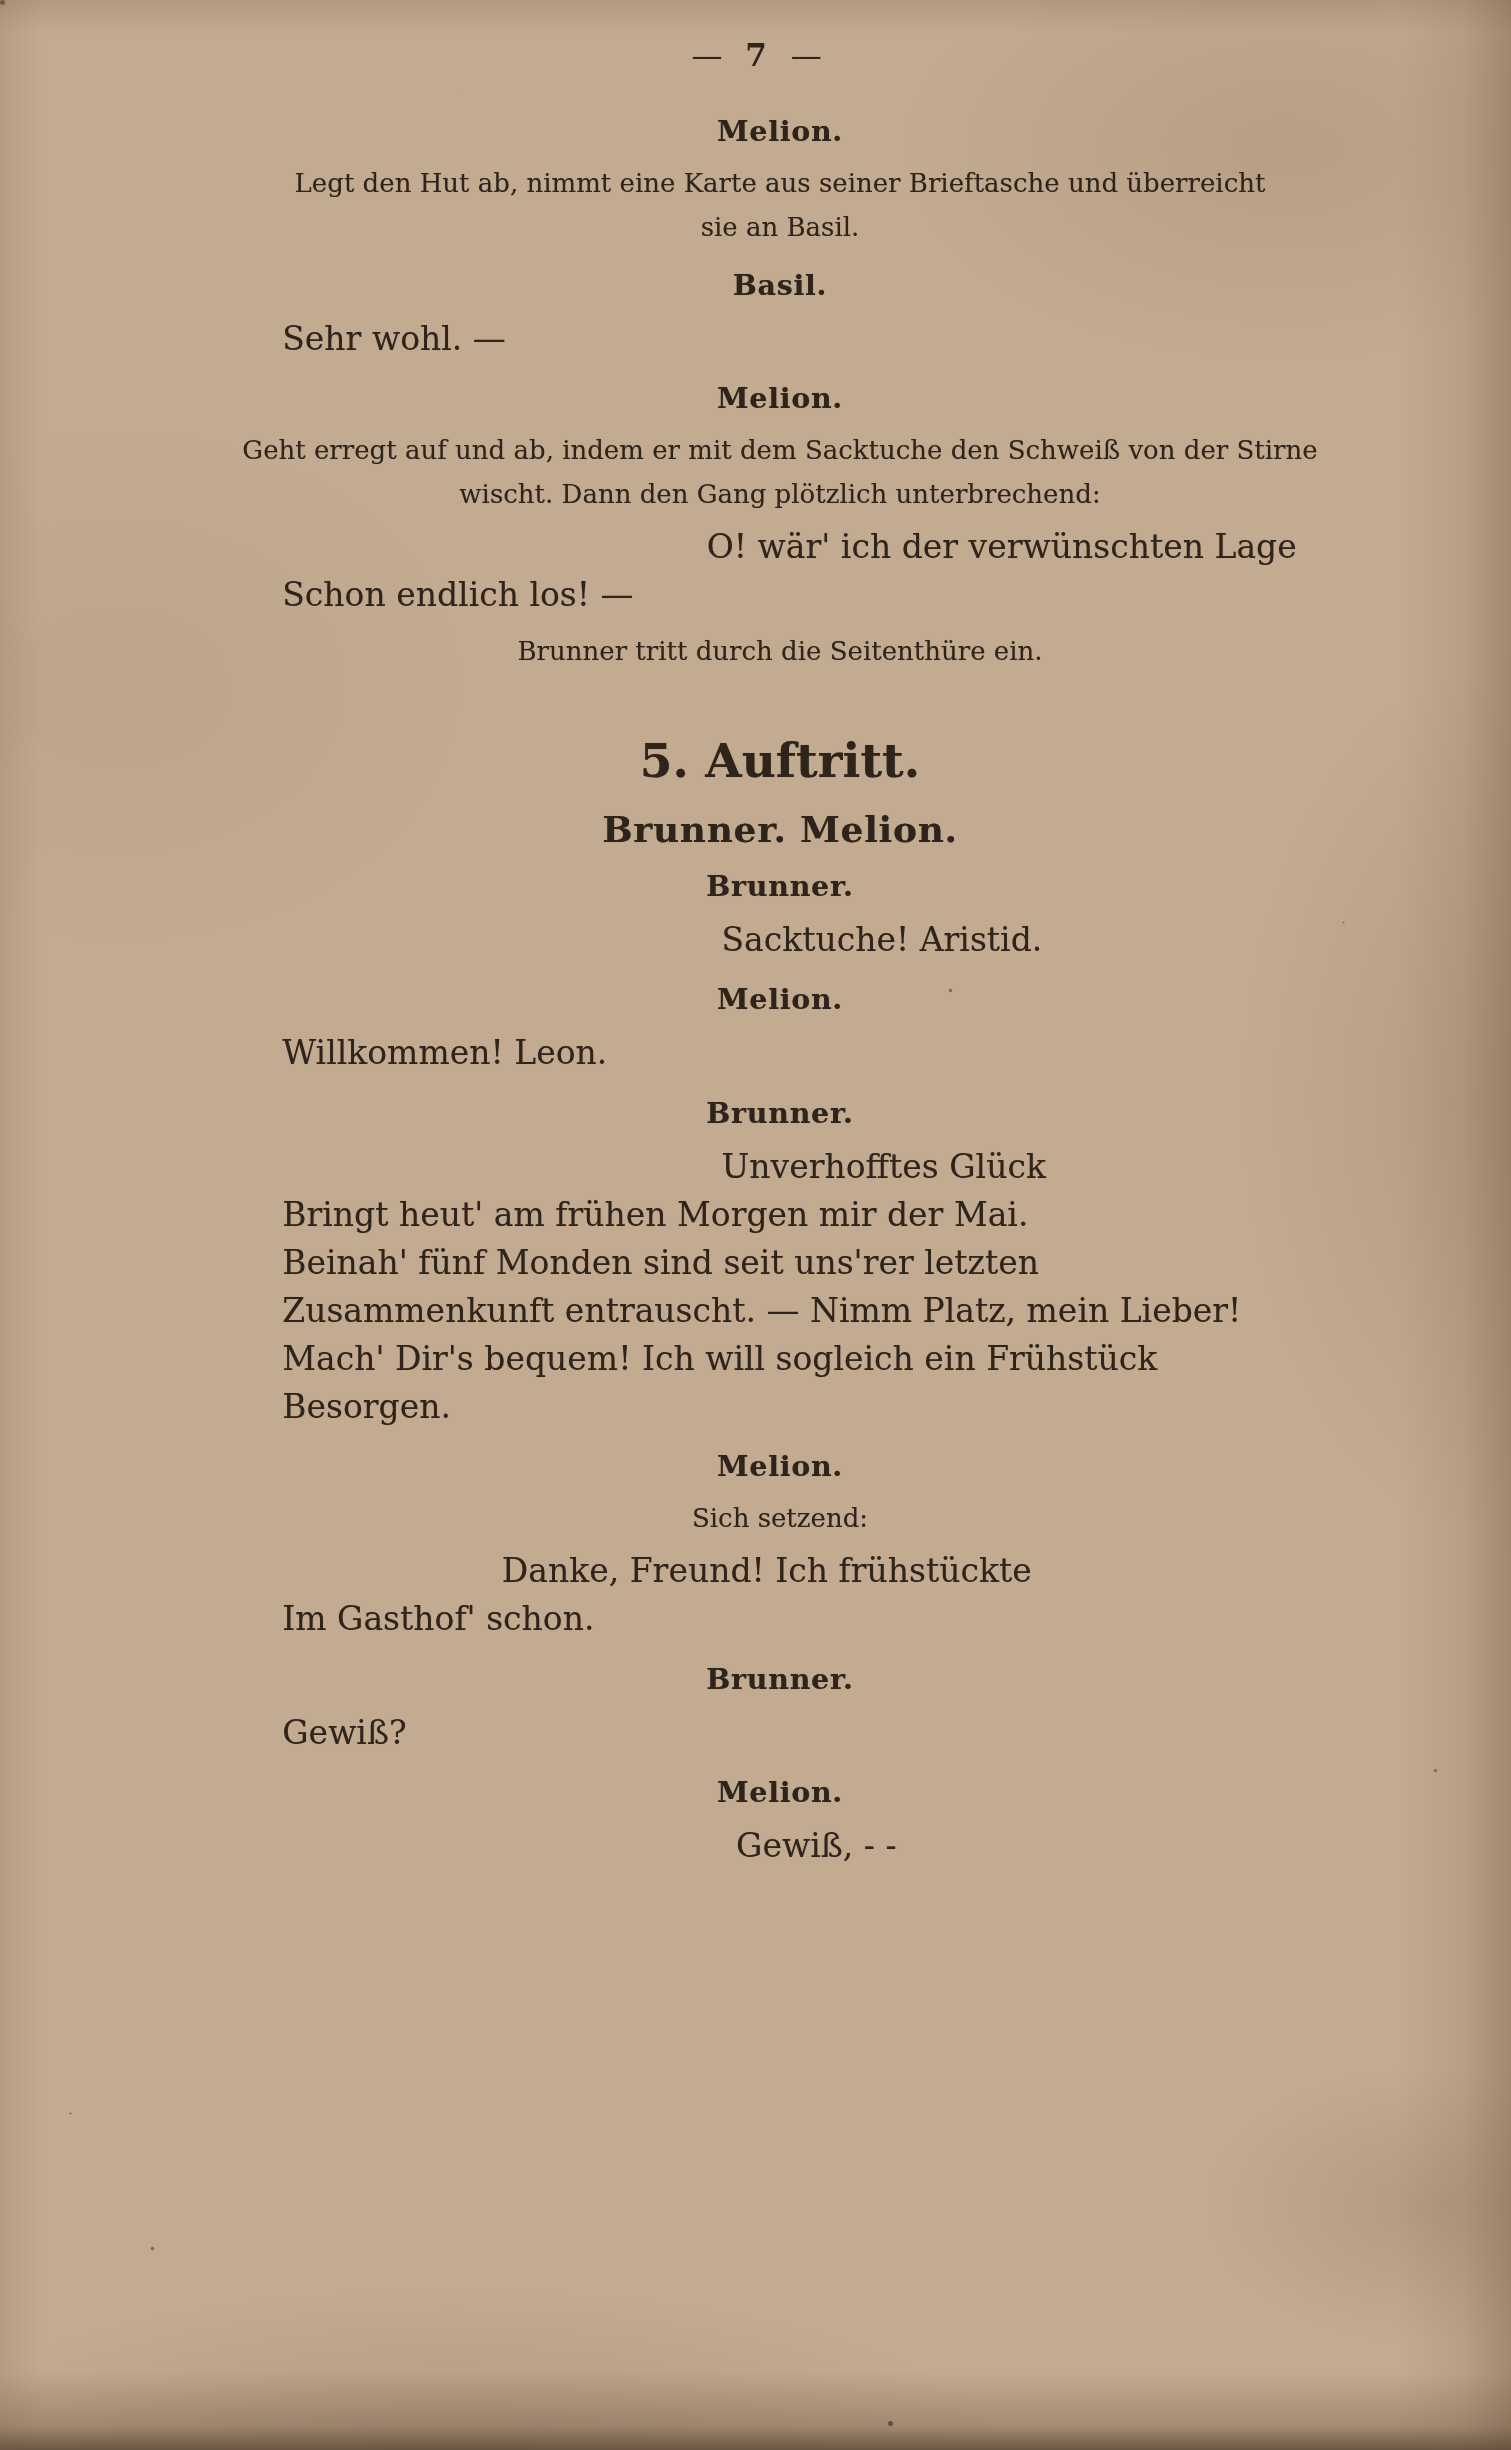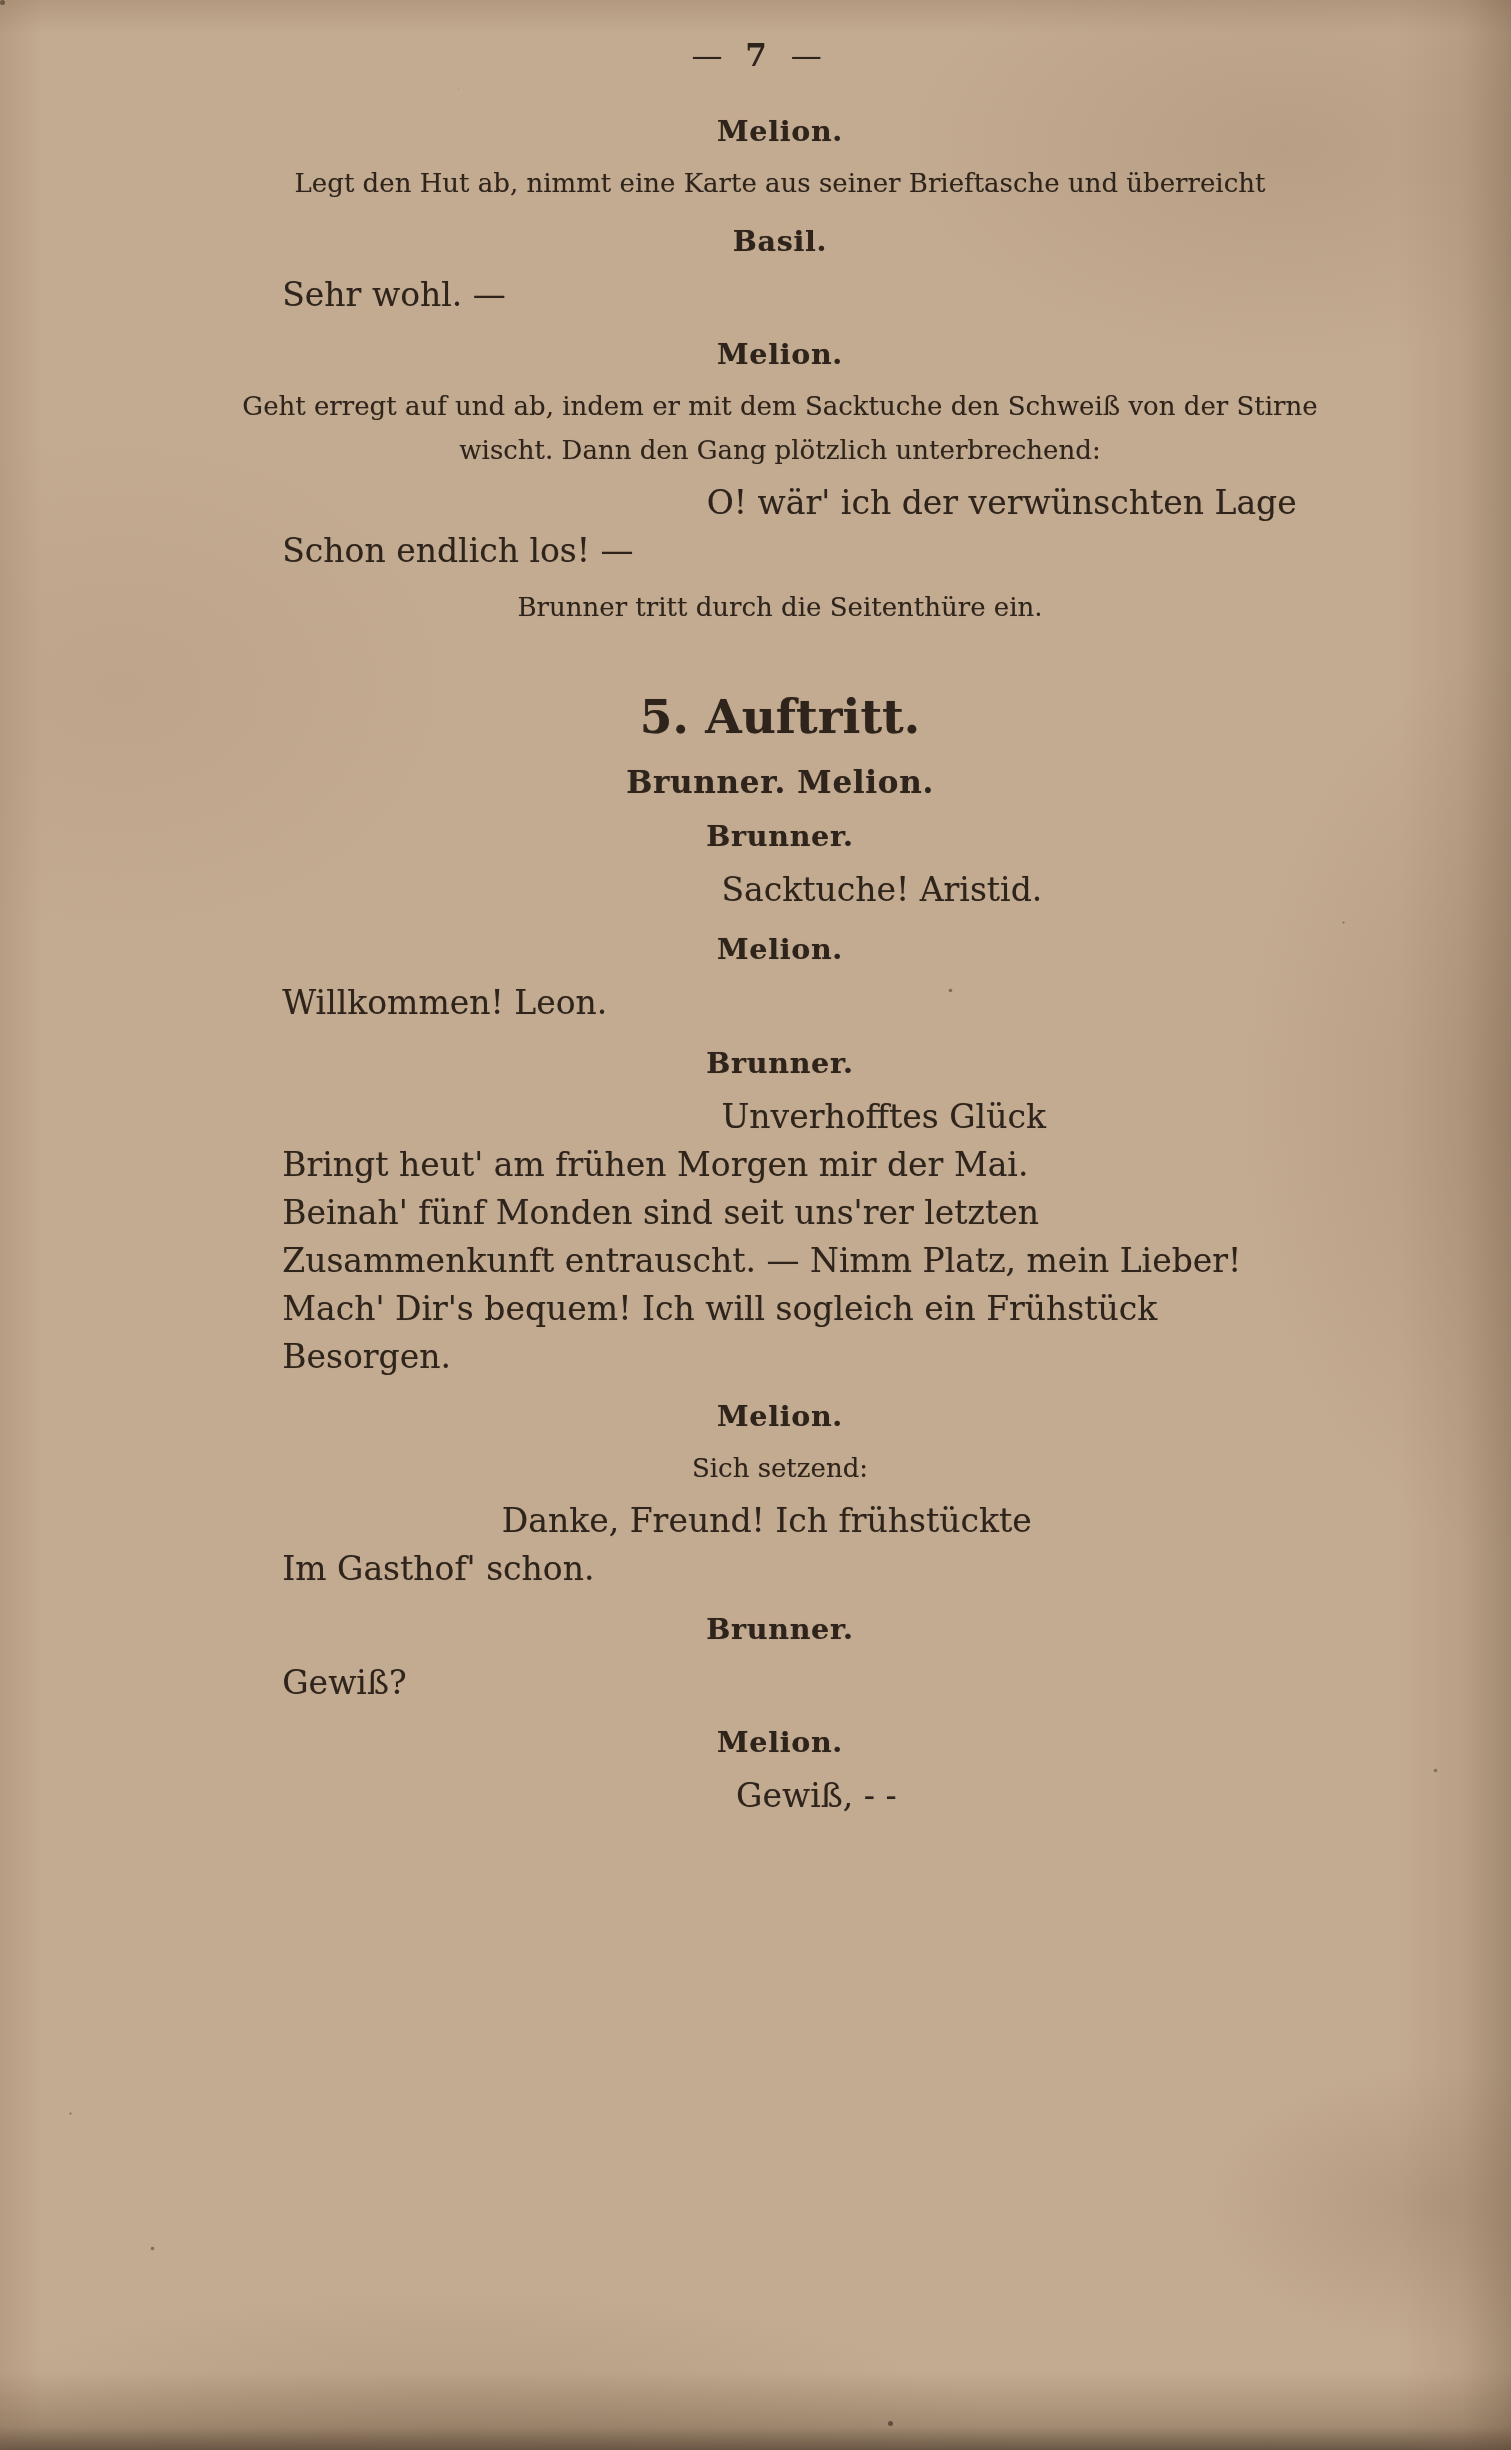--- a/index.html
+++ b/index.html
@@ -70,21 +70,21 @@
     white-space:nowrap;
   }
   .scene-heading{
     margin:60px 0 20px;
     text-align:center;
     font-size:47px;font-weight:bold;
   }
   .scene-speakers{
     margin:0 0 10px;
     text-align:center;
-    font-size:31px;font-weight:bold;
+    font-size:36px;font-weight:bold;
     letter-spacing:0.7px;
   }
   .speaker,.scene-heading,.scene-speakers{
     text-shadow:0 0 0.7px rgba(46,36,27,0.45);
   }
   .verse-line,.stage-line{
     text-shadow:0 0 0.7px rgba(46,36,27,0.30);
   }
 </style>
 </head>
@@ -98,20 +98,21 @@
   <div class="page-number">
     <span class="rule">—</span>
     <span>7</span>
     <span class="rule">—</span>
   </div>
 
   <div class="page-content">
       <div class="block speaker">Melion.</div>
       <div class="block stage">
         <div class="stage-line">Legt den Hut ab, nimmt eine Karte aus seiner Brieftasche und überreicht</div>
+        <div class="stage-line">sie an Basil.</div>
       </div>
       <div class="block speaker">Basil.</div>
       <div class="block verse">
         <div class="verse-line">Sehr wohl. —</div>
       </div>
       <div class="block speaker">Melion.</div>
       <div class="block stage">
         <div class="stage-line">Geht erregt auf und ab, indem er mit dem Sacktuche den Schweiß von der Stirne</div>
         <div class="stage-line">wischt. Dann den Gang plötzlich unterbrechend:</div>
       </div>

